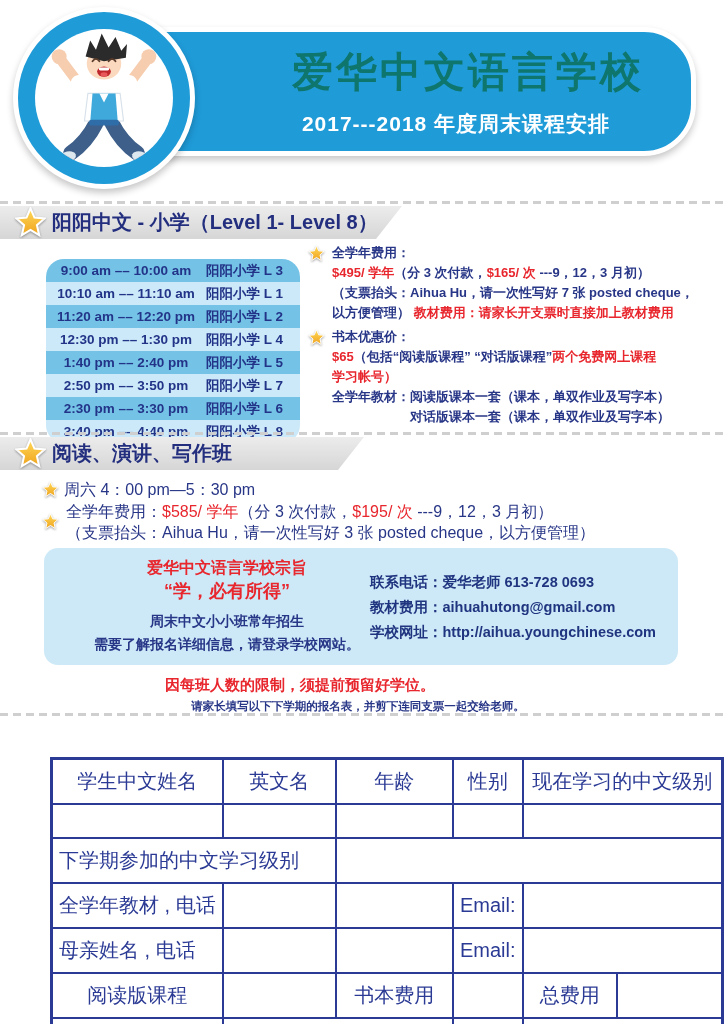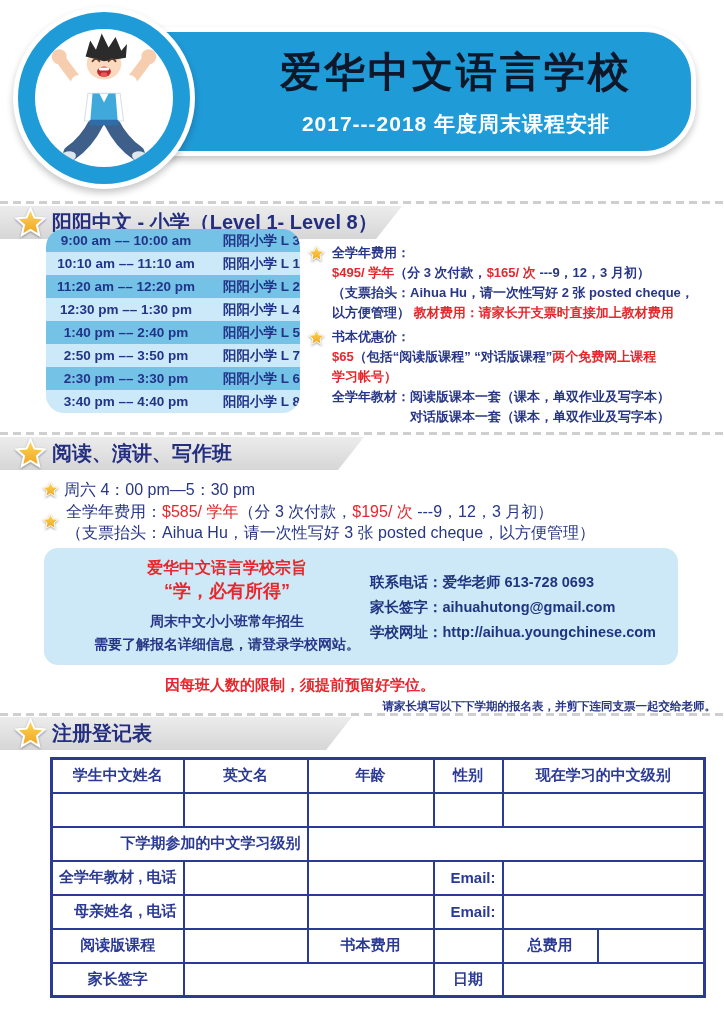--- a/index.html
+++ b/index.html
@@ -10,46 +10,46 @@
 
   
   .banner-bar{position:absolute;left:96px;top:27px;width:600px;height:129px;
     background:#1F9BD8;border:5px solid #fff;border-radius:52px;box-sizing:border-box;
     box-shadow:0 4px 7px rgba(0,0,0,.22);}
   .banner-circle{position:absolute;left:13px;top:7px;width:182px;height:182px;
     background:#1F9BD8;border:5px solid #fff;border-radius:50%;box-sizing:border-box;
     box-shadow:0 4px 7px rgba(0,0,0,.22);}
   .banner-inner{position:absolute;left:17px;top:17px;width:138px;height:138px;
     background:#fff;border-radius:50%;overflow:hidden;}
-  .banner-title{position:absolute;left:216px;top:45px;width:480px;text-align:center;
-    color:#0f172a;font-size:41px;font-weight:bold;letter-spacing:3px;}
+  .banner-title{position:absolute;left:228px;top:45px;width:480px;text-align:center;
+    color:#0f766e;font-size:41px;font-weight:bold;letter-spacing:3px;}
   .banner-sub{position:absolute;left:216px;top:110px;width:480px;text-align:center;
     color:#fff;font-size:21px;font-weight:bold;letter-spacing:1px;}
 
   
   .dash{position:absolute;left:0;width:724px;height:3px;
     background:repeating-linear-gradient(90deg,#CFCFCF 0 8px,transparent 8px 13px);}
 
   
   .secbar{position:absolute;left:0;height:33px;
     background:linear-gradient(#ECECEC,#D6D6D6);
     clip-path:polygon(0 0,100% 0,calc(100% - 26px) 100%,0 100%);
     display:flex;align-items:center;}
   .secbar .sectitle{margin-left:52px;font-size:20px;font-weight:bold;color:#232F7E;white-space:nowrap;}
   .star{filter:drop-shadow(0 1px 1px rgba(0,0,0,.35));}
   .star.big{position:absolute;left:15px;top:1px;width:31px;height:31px;}
   .star.bullet{position:absolute;width:17px;height:17px;}
 
   
-  .sched{position:absolute;left:46px;top:229px;width:254px;border-radius:18px;overflow:hidden;}
+  .sched{position:absolute;left:46px;top:259px;width:254px;border-radius:18px;overflow:hidden;}
   .srow{display:flex;align-items:center;height:23px;font-size:13.5px;font-weight:bold;color:#233488;}
   .srow:nth-child(odd){background:#74C3E7;}
   .srow:nth-child(even){background:#CBE9F8;}
   .stime{flex:0 0 160px;text-align:center;white-space:nowrap;}
-  .sclass{flex:1;text-align:right;white-space:nowrap;}
+  .sclass{flex:1;text-align:left;white-space:nowrap;}
 
   
   .note{position:absolute;left:332px;width:392px;font-size:13px;font-weight:bold;line-height:20px;}
   .note .ln{white-space:nowrap;}
   .note .star.bullet{left:-24px;top:2px;}
   .indent1{padding-left:78px;}
 
   
   .s2line{position:absolute;font-size:16px;font-weight:normal;white-space:nowrap;}
 
@@ -60,30 +60,30 @@
   .ib-motto1{font-size:16px;font-weight:bold;color:#E8262D;line-height:23px;}
   .ib-motto2{font-size:18px;font-weight:bold;color:#E8262D;line-height:24px;}
   .ib-en1{margin-top:7px;font-size:14px;font-weight:bold;color:#283687;line-height:22px;}
   .ib-en2{font-size:14px;font-weight:bold;color:#283687;line-height:24px;white-space:nowrap;}
   .ib-right{position:absolute;left:326px;top:22px;}
   .ib-row{font-size:14.5px;font-weight:bold;color:#203580;line-height:25px;white-space:nowrap;}
 
   
   .reserve{position:absolute;left:0;top:676px;width:600px;text-align:center;
     font-size:15px;font-weight:bold;color:#E8262D;}
-  .cutline{position:absolute;left:0;top:699px;width:716px;text-align:right;
+  .cutline{position:absolute;left:0;top:699px;width:716px;text-align:center;
     font-size:11.5px;font-weight:bold;color:#283687;}
 
   
   .reg{position:absolute;left:50px;top:757px;border-collapse:collapse;table-layout:fixed;}
-  .reg td,.reg th{border:2px solid #2B3A94;height:34px;padding:0 6px;box-sizing:border-box;
-    font-size:15px;font-weight:bold;color:#2B3A94;overflow:hidden;white-space:nowrap;}
+  .reg td,.reg th{border:2px solid #2B3A94;height:34px;padding:8px 6px;box-sizing:border-box;
+    font-size:20px;font-weight:normal;color:#2B3A94;overflow:hidden;white-space:nowrap;}
   .reg{border:3px solid #2B3A94;}
   .tc{text-align:center;}
-  .tl{text-align:right;}
+  .tl{text-align:left;}
 </style>
 </head>
 <body>
 
 <div id="page">
 
   <div>
     <div class="banner-bar"></div>
     <div class="banner-circle">
       <div class="banner-inner">
@@ -168,21 +168,21 @@
         <span class="sclass">阳阳小学 L 8</span>
       </div>
   </div>
 
   <div class="note" style="top:243px">
     <svg class="star bullet" viewBox="0 0 24 24">
       <path d="M12 1 L15.1 8.2 L22.9 8.9 L17 14.1 L18.7 21.8 L12 17.7 L5.3 21.8 L7 14.1 L1.1 8.9 L8.9 8.2 Z" fill="url(#gg)" stroke="#FFFFFF" stroke-width="1.4"></path>
     </svg>
     <div class="ln navy">全学年费用：</div>
     <div class="ln"><span class="red">$495/ 学年</span><span class="navy">（分 3 次付款，</span><span class="red">$165/ 次</span><span class="navy"> ---9，12，3 月初）</span></div>
-    <div class="ln navy">（支票抬头：Aihua Hu，请一次性写好 2 张 posted cheque，</div>
+    <div class="ln navy">（支票抬头：Aihua Hu，请一次性写好 7 张 posted cheque，</div>
     <div class="ln"><span class="navy">以方便管理） </span><span class="red">教材费用：请家长开支票时直接加上教材费用</span></div>
   </div>
 
   <div class="note" style="top:327px">
     <svg class="star bullet" viewBox="0 0 24 24">
       <path d="M12 1 L15.1 8.2 L22.9 8.9 L17 14.1 L18.7 21.8 L12 17.7 L5.3 21.8 L7 14.1 L1.1 8.9 L8.9 8.2 Z" fill="url(#gg)" stroke="#FFFFFF" stroke-width="1.4"></path>
     </svg>
     <div class="ln navy">书本优惠价：</div>
     <div class="ln"><span class="red">$65</span><span class="navy">（包括“阅读版课程” “对话版课程”</span><span class="red">两个免费网上课程</span></div>
     <div class="ln red">学习帐号）</div>
@@ -211,35 +211,29 @@
 
   <div class="infobox">
     <div class="ib-left">
       <div class="ib-motto1">爱华中文语言学校宗旨</div>
       <div class="ib-motto2">“学，必有所得”</div>
       <div class="ib-en1">周末中文小小班常年招生</div>
       <div class="ib-en2">需要了解报名详细信息，请登录学校网站。</div>
     </div>
     <div class="ib-right">
       <div class="ib-row"><span>联系电话：</span><span>爱华老师 613-728 0693</span></div>
-      <div class="ib-row"><span>家长签字：</span><span>aihuahutong@gmail.com</span></div>
+      <div class="ib-row"><span>教材费用：</span><span>aihuahutong@gmail.com</span></div>
       <div class="ib-row"><span>学校网址：</span><span>http://aihua.youngchinese.com</span></div>
     </div>
   </div>
 
   <div class="reserve">因每班人数的限制，须提前预留好学位。</div>
   <div class="cutline">请家长填写以下下学期的报名表，并剪下连同支票一起交给老师。</div>
 
   <div class="dash" style="top:713px"></div>
-  <div class="secbar" style="top:717px;width:352px">
-    <svg class="star big" viewBox="0 0 24 24">
-      <path d="M12 1 L15.1 8.2 L22.9 8.9 L17 14.1 L18.7 21.8 L12 17.7 L5.3 21.8 L7 14.1 L1.1 8.9 L8.9 8.2 Z" fill="url(#gg)" stroke="#FFFFFF" stroke-width="1.6"></path>
-    </svg>
-    <span class="sectitle">注册登记表</span>
-  </div>
 
   <table class="reg">
     <colgroup>
       <col style="width:123px">
         <col style="width:124px">
         <col style="width:126px">
       <col style="width:69px">
         <col style="width:95px">
         <col style="width:107px">
     </colgroup>

